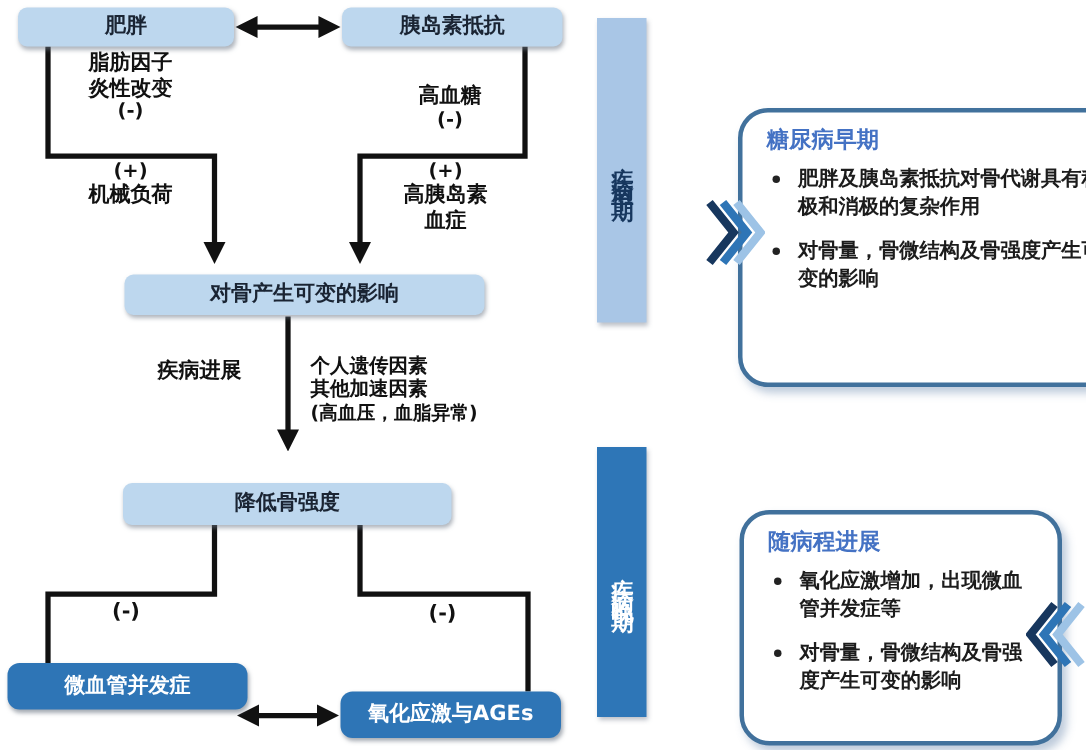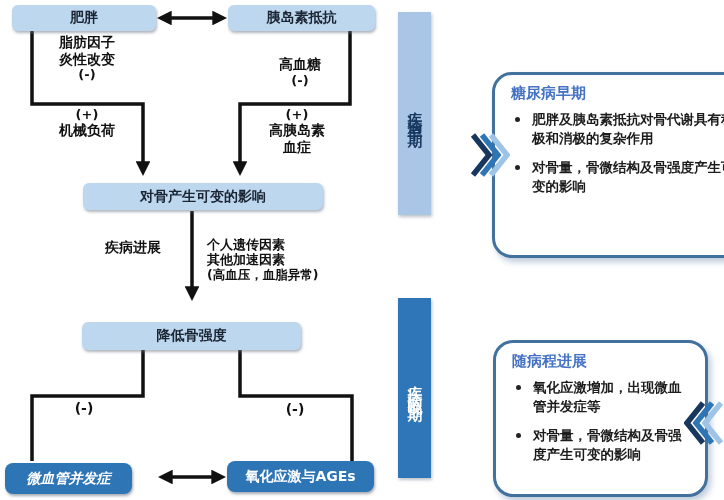--- a/index.html
+++ b/index.html
@@ -78,21 +78,21 @@
       <path d="M32,461 V396 H143 V345" marker-end="url(#ah)"></path>
       <path d="M352,461 V396 H240 V345" marker-end="url(#ah)"></path>
       <path d="M172,477 H212" marker-start="url(#ah)" marker-end="url(#ah)"></path>
     </g>
   </svg>
 
   <div class="node light" style="left:12px; top:5px; width:144px; height:26px;">肥胖</div>
   <div class="node light" style="left:228px; top:5px; width:147px; height:26px;">胰岛素抵抗</div>
   <div class="node light" style="left:83px; top:183px; width:240px; height:27px;">对骨产生可变的影响</div>
   <div class="node light" style="left:82px; top:302px; width:219px; height:28px;margin-top:20px;">降低骨强度</div>
-  <div class="node dark" style="left:5px; top:463px; width:127px; height:31px;font-style:italic;">微血管并发症</div>
+  <div class="node dark" style="left:5px; top:442px; width:160px; height:31px;">微血管并发症</div>
   <div class="node dark" style="left:227px; top:461px; width:147px; height:31px;">氧化应激与AGEs</div>
 
   <div class="flabel" style="left:46px; top:34px; width:82px;">
     <div>脂肪因子</div>
     <div>炎性改变</div>
     <div class="sign">(-)</div>
   </div>
 
   <div class="flabel" style="left:262px; top:56px; width:76px;">
     <div>高血糖</div>

